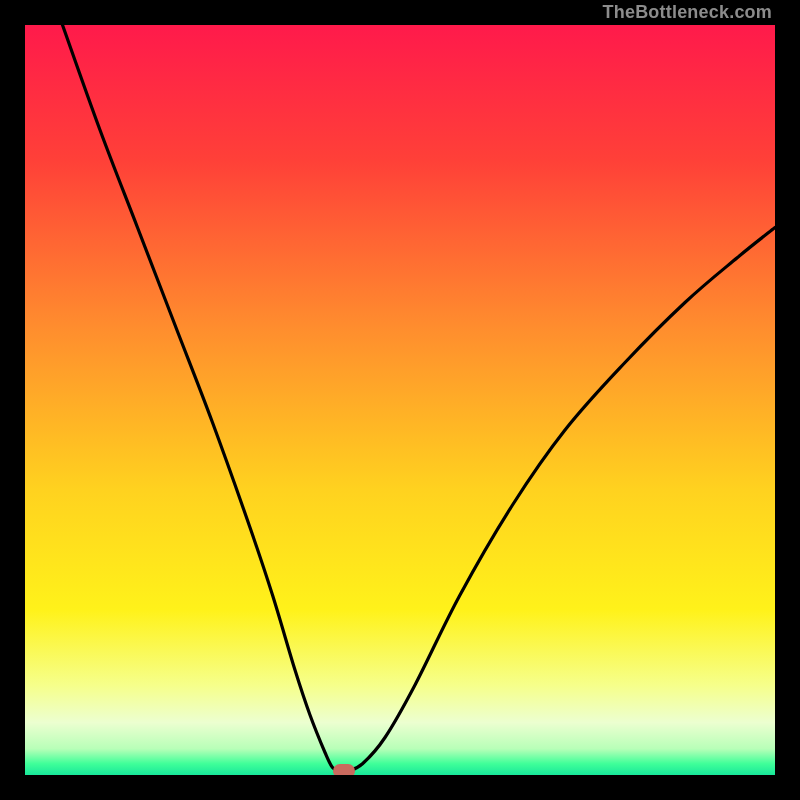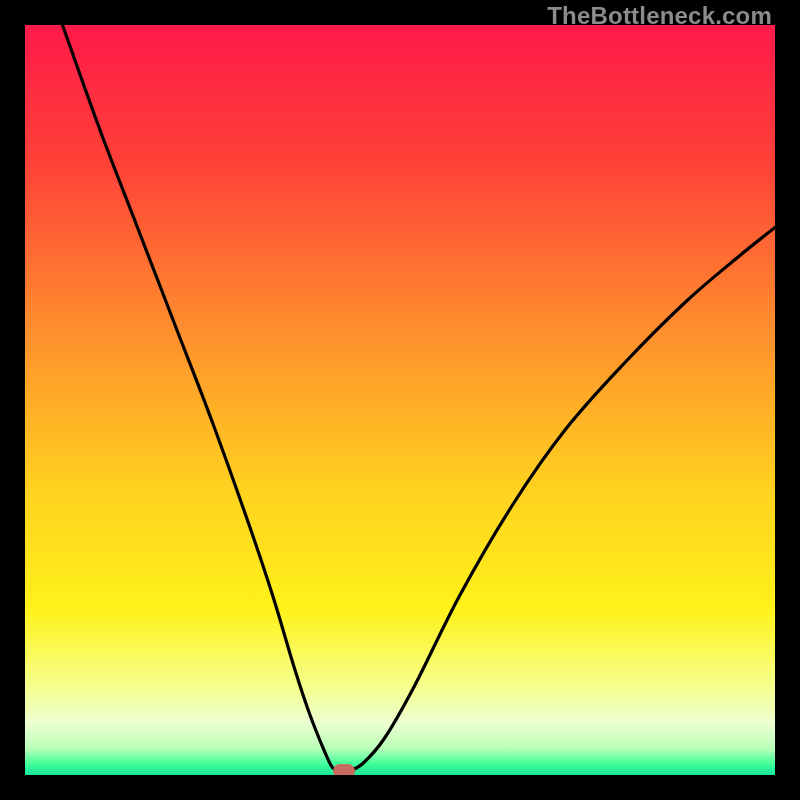--- a/index.html
+++ b/index.html
@@ -28,21 +28,21 @@
   }
   .gradient-bg {
     position: absolute;
     inset: 0;
   }
   .watermark {
     position: absolute;
     top: 2px;
     right: 28px;
     font-family: Arial, Helvetica, sans-serif;
-    font-size: 24px;
+    font-size: 18px;
     font-weight: 600;
     color: #8c8c8c;
     letter-spacing: 0.2px;
   }
   svg.curve {
     position: absolute;
     inset: 0;
   }
   .dot {
     position: absolute;

